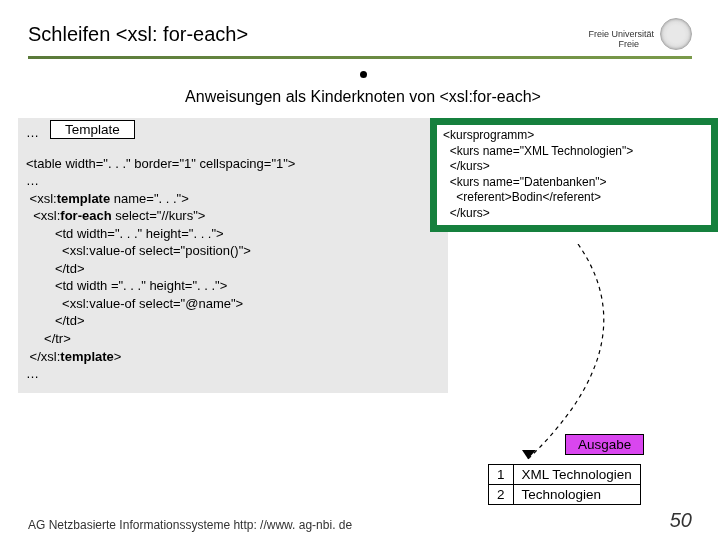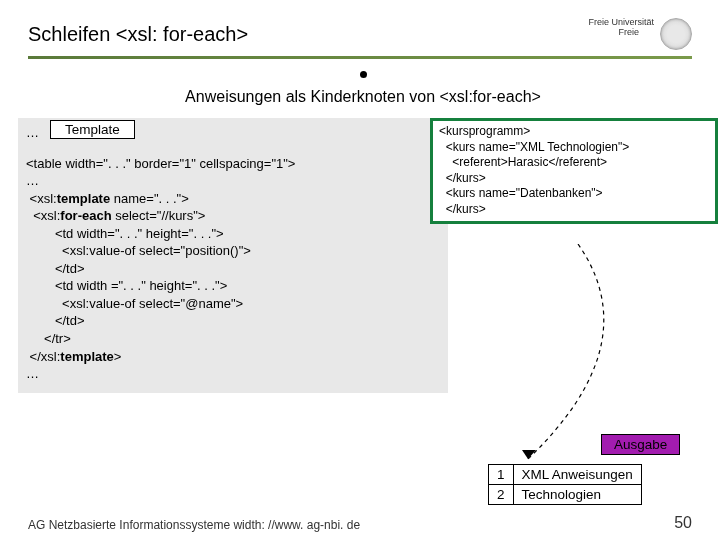--- a/index.html
+++ b/index.html
@@ -1,37 +1,37 @@
 <!DOCTYPE html>
 <html><head>
 <meta charset="utf-8">
 <style>
   * { margin: 0; padding: 0; box-sizing: border-box; }
   body { width: 720px; height: 540px; font-family: Verdana, Arial, sans-serif; background: #fff; position: relative; overflow: hidden; }
   .slide { width: 100%; height: 100%; padding: 18px 28px 16px 28px; position: relative; }
   .header-row { display: flex; justify-content: space-between; align-items: center; margin-bottom: 6px; }
   .title { font-size: 20px; color: #000; }
-  .logo { display: flex; align-items: flex-start; gap: 6px; }
+  .logo { display: flex; align-items: flex-end; gap: 6px; }
   .logo-text { font-size: 9px; line-height: 1.1; color: #333; text-align: left; }
   .logo-seal { width: 32px; height: 32px; border-radius: 50%; background: radial-gradient(circle, #e8e8e8 40%, #d0d0d0 100%); border: 1px solid #aaa; box-shadow: inset 0 0 3px rgba(0,0,0,0.3); }
   .divider { width: 100%; height: 3px; background: linear-gradient(to right, #5a7a3a, #7a9a4a); margin-bottom: 12px; }
   .bullet-row { display: flex; align-items: center; gap: 10px; margin-bottom: 8px; margin-left: 6px; flex-direction: column; }
   .bullet { width: 7px; height: 7px; background: #000; border-radius: 50%; flex-shrink: 0; }
   .bullet-text { font-size: 16px; color: #000; }
   .content-area { position: relative; height: 400px; margin-left: -10px; }
   .code-block { position: absolute; top: 4px; left: 0; width: 430px; background: #e8e8e8; padding: 6px 8px 10px 8px; font-family: Verdana, Arial, sans-serif; font-size: 13px; line-height: 1.35; }
   .code-block .bold { font-weight: bold; }
   .template-label-box { position: absolute; top: 6px; left: 32px; background: #fff; border: 1px solid #000; padding: 1px 14px; font-size: 13.5px; z-index: 2; }
-  .xml-block { position: absolute; top: 4px; left: 412px; width: 288px; background: #fff; border: 3px solid #15803d; padding: 3px 6px; font-size: 12px; line-height: 1.3; }
-  .ausgabe-label { position: absolute; top: 320px; left: 583px; background: #a21caf; border: 1px solid #000; padding: 2px 12px; font-size: 13.5px; z-index: 3; }
+  .xml-block { position: absolute; top: 4px; left: 412px; width: 288px; background: #fff; border: 7px solid #15803d; padding: 3px 6px; font-size: 12px; line-height: 1.3; }
+  .ausgabe-label { position: absolute; top: 320px; left: 547px; background: #d946ef; border: 1px solid #000; padding: 2px 12px; font-size: 13.5px; z-index: 3; }
   .output-table { position: absolute; top: 350px; left: 470px; border-collapse: collapse; z-index: 2; }
   .output-table td { border: 1px solid #000; padding: 2px 8px; font-size: 13.5px; background: #fff; }
   .output-table td:first-child { text-align: center; width: 24px; }
   .footer { position: absolute; bottom: 8px; left: 28px; right: 28px; display: flex; justify-content: space-between; align-items: flex-end; font-size: 12px; color: #333; }
-  .page-num { font-size: 16px; }
+  .page-num { font-size: 20px; font-style: italic; }
   svg.arrow { position: absolute; z-index: 1; }
 </style>
 </head>
 <body>
 
 <div class="slide">
   <div class="header-row">
     <div class="title">Schleifen &lt;xsl: for-each&gt;</div>
     <div class="logo">
       <div class="logo-text">
@@ -65,44 +65,44 @@
       <div style="white-space:pre">          &lt;xsl:value-of select="@name"&gt;</div>
       <div style="white-space:pre">        &lt;/td&gt;</div>
       <div style="white-space:pre">     &lt;/tr&gt;</div>
       <div style="white-space:pre"><span> &lt;/xsl:</span><span class="bold">template</span><span>&gt;</span></div>
       <div style="white-space:pre">…</div>
     </div>
 
     <div class="xml-block">
       <div style="white-space:pre">&lt;kursprogramm&gt;</div>
       <div style="white-space:pre">  &lt;kurs name="XML Technologien"&gt;</div>
-      <div style="white-space:pre">    &lt;referent&gt;Harasic&lt;/referent&gt;</div>
       <div style="white-space:pre">  &lt;/kurs&gt;</div>
       <div style="white-space:pre">  &lt;kurs name="Datenbanken"&gt;</div>
+      <div style="white-space:pre">    &lt;referent&gt;Bodin&lt;/referent&gt;</div>
       <div style="white-space:pre">  &lt;/kurs&gt;</div>
     </div>
 
     <svg class="arrow" style="top:130px; left:430px;" width="240" height="230">
       <path d="M 130 0 Q 200 100 80 215" stroke="#000" stroke-width="1.2" fill="none" stroke-dasharray="4,4"></path>
       <polygon points="80,215 88,206 74,206" fill="#000"></polygon>
     </svg>
 
     <div class="ausgabe-label">Ausgabe</div>
 
     <table class="output-table">
       <tbody>
           <tr>
         <td>1</td>
-        <td>XML Anweisungen</td>
+        <td>XML Technologien</td>
       </tr>
       <tr>
         <td>2</td>
         <td>Technologien</td>
       </tr>
     </tbody>
       </table>
   </div>
 
   <div class="footer">
-    <div>AG Netzbasierte Informationssysteme width: //www. ag-nbi. de</div>
+    <div>AG Netzbasierte Informationssysteme http: //www. ag-nbi. de</div>
     <div class="page-num">50</div>
   </div>
 </div>
 
 </body></html>

